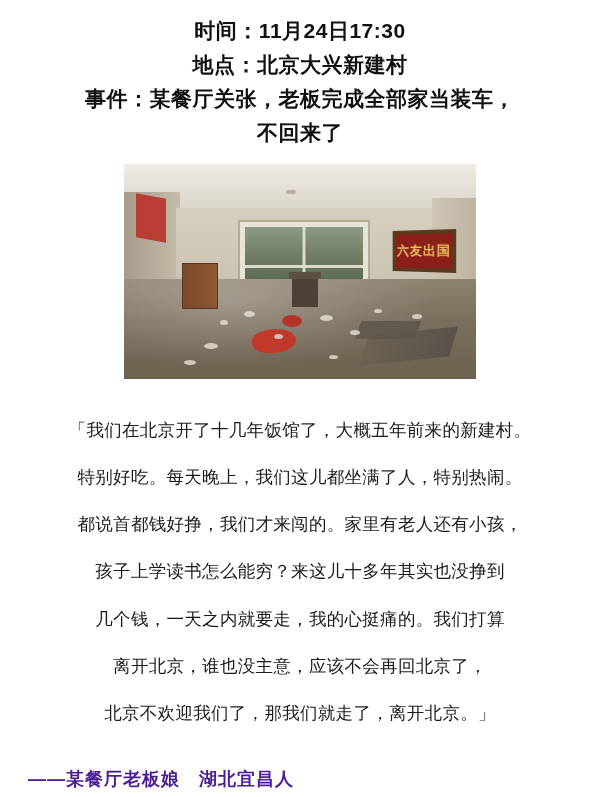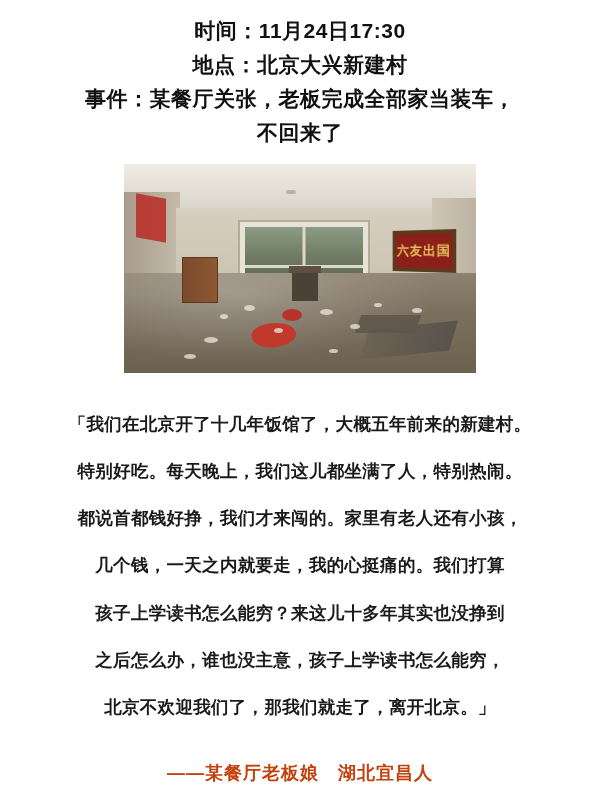--- a/index.html
+++ b/index.html
@@ -12,21 +12,21 @@
     background: #ffffff;
     font-family: "Liberation Sans", sans-serif;
     color: #111111;
     overflow: hidden;
   }
   .page {
     position: relative;
     width: 600px;
     height: 797px;
     box-sizing: border-box;
-    padding: 14px 28px 12px 28px;
+    padding: 14px 28px 6px 28px;
     display: flex;
     flex-direction: column;
     align-items: center;
   }
 
   
   .header {
     width: 100%;
     text-align: center;
     color: #111;
@@ -212,34 +212,32 @@
     width: 100%;
     text-align: center;
     font-size: 17.5px;
     line-height: 1.78;
     color: #1a1a1a;
     letter-spacing: 0.3px;
   }
   .quote p {
     margin: 16px;
     white-space: nowrap;
-    font-weight: bold;
   }
   .quote p.indent {
     text-indent: 0;
   }
 
   .attribution {
     margin-top: 22px;
     width: 100%;
-    text-align: center;
     font-size: 18px;
     font-weight: bold;
     letter-spacing: 1px;
-    color: #c2410c;
+    color: #4c1d95;
   }
 </style>
 </head>
 <body>
 
 <div class="page">
 
   <div class="header">
     <div class="header-line">时间：11月24日17:30</div>
     <div class="header-line">地点：北京大兴新建村</div>
@@ -273,21 +271,21 @@
       <div class="debris" style="left:60px;bottom:14px;width:12px;height:5px;"></div>
       <div class="debris" style="left:205px;bottom:20px;width:9px;height:4px;"></div>
       <div class="debris" style="left:288px;bottom:60px;width:10px;height:5px;"></div>
     </div>
   </div>
 
   <div class="quote">
     <p>「我们在北京开了十几年饭馆了，大概五年前来的新建村。</p>
     <p>特别好吃。每天晚上，我们这儿都坐满了人，特别热闹。</p>
     <p>都说首都钱好挣，我们才来闯的。家里有老人还有小孩，</p>
+    <p>孩子上学读书怎么能穷？来这儿十多年其实也没挣到</p>
     <p>几个钱，一天之内就要走，我的心挺痛的。我们打算</p>
-    <p>孩子上学读书怎么能穷？来这儿十多年其实也没挣到</p>
-    <p>之后怎么办，谁也没主意，孩子上学读书怎么能穷，</p>
+    <p>离开北京，谁也没主意，应该不会再回北京了，</p>
     <p>北京不欢迎我们了，那我们就走了，离开北京。」</p>
   </div>
 
   <div class="attribution">——某餐厅老板娘　湖北宜昌人</div>
 
 </div>
 
 </body></html>

